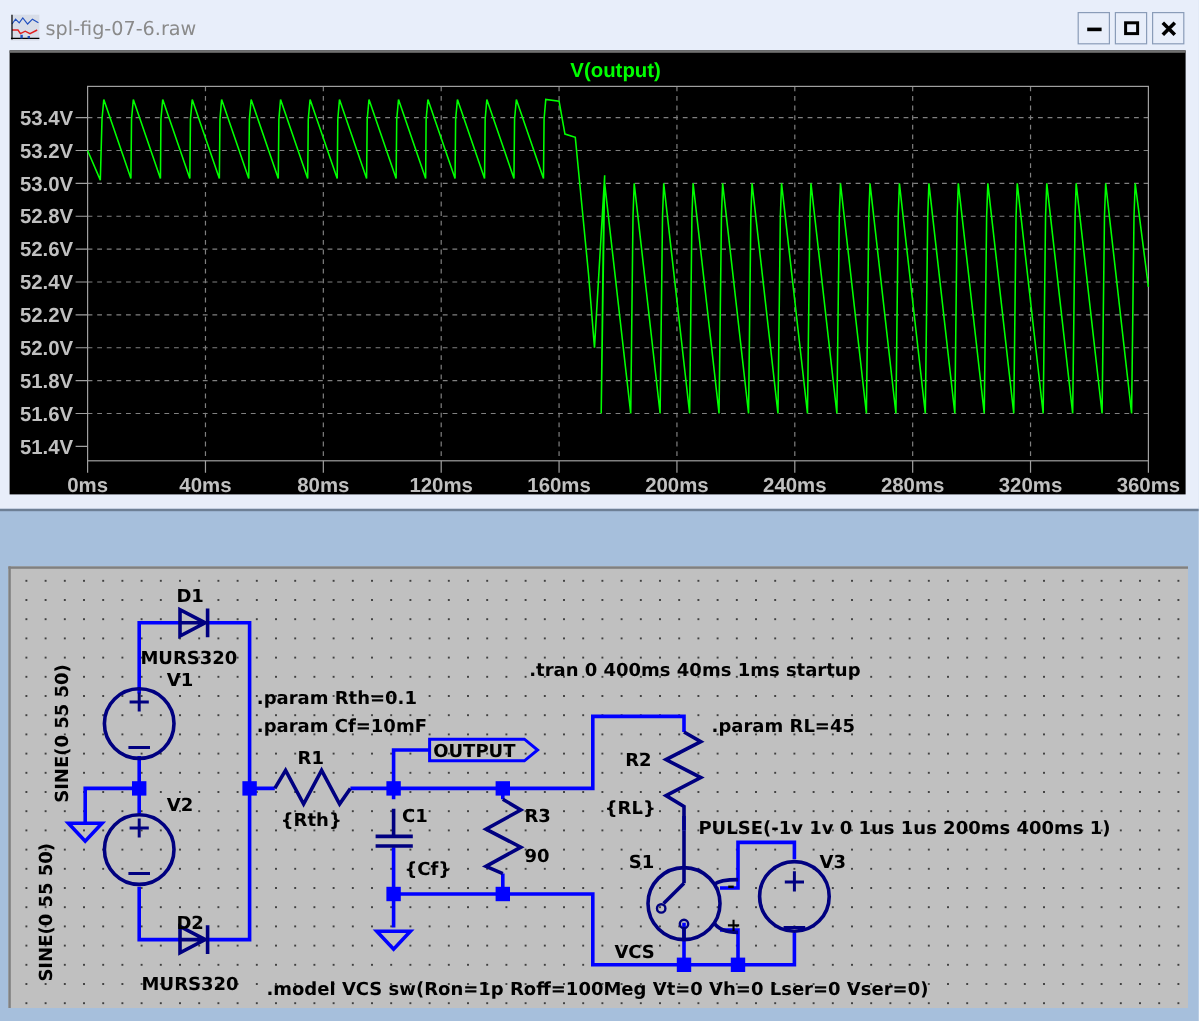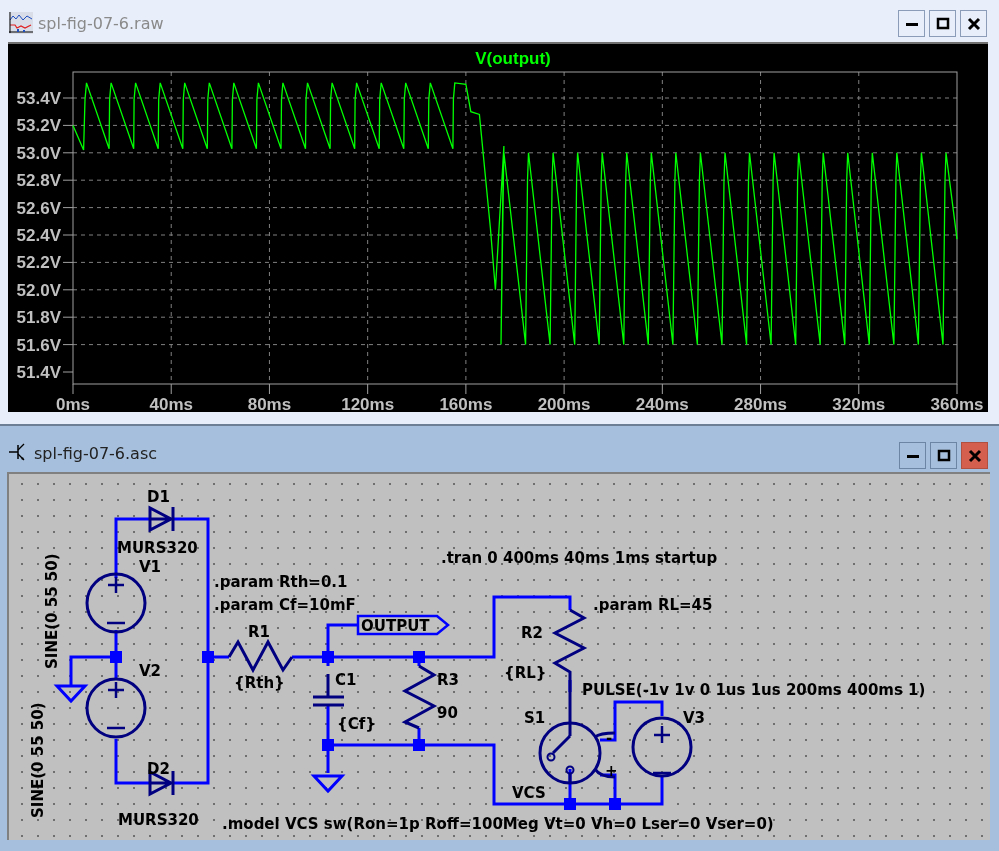--- a/index.html
+++ b/index.html
@@ -122,45 +122,20 @@
         </g>
       <text id="chart-title" x="505" y="20" text-anchor="middle" font-family="Liberation Sans, sans-serif" font-weight="bold" font-size="17" fill="#00ff00">V(output)</text>
       <g id="trace-layer">
           <polyline points="65.0,81.4 75.6,106.1 77.0,55.4 78.5,38.9 101.1,104.7 101.6,55.4 103.1,38.9 125.7,104.7 126.1,55.4 127.6,38.9 150.2,104.7 150.7,55.4 152.2,38.9 174.8,104.7 175.3,55.4 176.7,38.9 199.3,104.7 199.8,55.4 201.3,38.9 223.9,104.7 224.4,55.4 225.8,38.9 248.4,104.7 248.9,55.4 250.4,38.9 273.0,104.7 273.5,55.4 274.9,38.9 297.5,104.7 298.0,55.4 299.5,38.9 322.1,104.7 322.6,55.4 324.1,38.9 346.7,104.7 347.1,55.4 348.6,38.9 371.2,104.7 371.7,55.4 373.2,38.9 395.8,104.7 396.3,55.4 397.7,38.9 420.3,104.7 420.8,55.4 422.3,38.9 444.9,104.7 445.4,55.4 446.8,38.9 457.9,40.3 462.8,67.7 471.4,70.4 482.4,184.1 487.4,245.8 495.9,102.0 493.0,300.6 495.0,136.2 495.9,108.8 517.6,300.6 519.5,136.2 520.5,108.8 542.1,300.6 544.1,136.2 545.1,108.8 566.7,300.6 568.6,136.2 569.6,108.8 591.2,300.6 593.2,136.2 594.2,108.8 615.8,300.6 617.7,136.2 618.7,108.8 640.3,300.6 642.3,136.2 643.3,108.8 664.9,300.6 666.9,136.2 667.8,108.8 689.4,300.6 691.4,136.2 692.4,108.8 714.0,300.6 716.0,136.2 717.0,108.8 738.6,300.6 740.5,136.2 741.5,108.8 763.1,300.6 765.1,136.2 766.1,108.8 787.7,300.6 789.6,136.2 790.6,108.8 812.2,300.6 814.2,136.2 815.2,108.8 836.8,300.6 838.7,136.2 839.7,108.8 861.3,300.6 863.3,136.2 864.3,108.8 885.9,300.6 887.9,136.2 888.8,108.8 910.4,300.6 912.4,136.2 913.4,108.8 935.0,300.6 937.0,136.2 938.0,108.8 949.0,195.1" fill="none" stroke="#00ff00" stroke-width="1.3"></polyline>
         </g>
     </svg>
   </div>
 </div>
 
 <div id="sch-win" class="win">
-  <div class="titlebar">
-    <svg class="title-icon" style="left:8px;top:16px;width:20px;height:20px;" viewBox="0 0 20 20">
-      <line x1="1" y1="10" x2="10" y2="10" stroke="#000" stroke-width="1.5"></line>
-      <line x1="10" y1="3" x2="10" y2="17" stroke="#000" stroke-width="1.5"></line>
-      <line x1="10" y1="8" x2="16" y2="2" stroke="#000" stroke-width="1.3"></line>
-      <line x1="10" y1="12" x2="16" y2="18" stroke="#000" stroke-width="1.3"></line>
-      <path d="M13 17 L16 18 L15 15 Z" fill="#000"></path>
-    </svg>
-    <span class="title-text">spl-fig-07-6.asc</span>
-    <div class="wbtn" style="left:899px;top:16px;border-color:#6d85a5;">
-      <svg width="14" height="14">
-          <rect x="1" y="6" width="12" height="3" fill="#000"></rect>
-        </svg>
-    </div>
-    <div class="wbtn" style="left:930px;top:16px;border-color:#6d85a5;">
-      <svg width="14" height="14">
-          <rect x="2" y="2" width="10" height="9" fill="none" stroke="#000" stroke-width="2.5"></rect>
-        </svg>
-    </div>
-    <div class="wbtn" style="left:961px;top:16px;background:#d45f4e;border-color:#b05040;">
-      <svg width="14" height="14">
-          <path d="M2 2 L12 12 M12 2 L2 12" stroke="#000" stroke-width="3"></path>
-        </svg>
-    </div>
-  </div>
 
   <div id="sch-canvas">
 
     <svg id="sch-svg" width="983" height="368">
       <g transform="translate(-9,-472)">
 
         <g stroke="#0000ff" stroke-width="3" fill="none">
 
           <polyline points="116,576 116,517 150,517"></polyline>
           <polyline points="172,517 208,517 208,781 172,781"></polyline>

